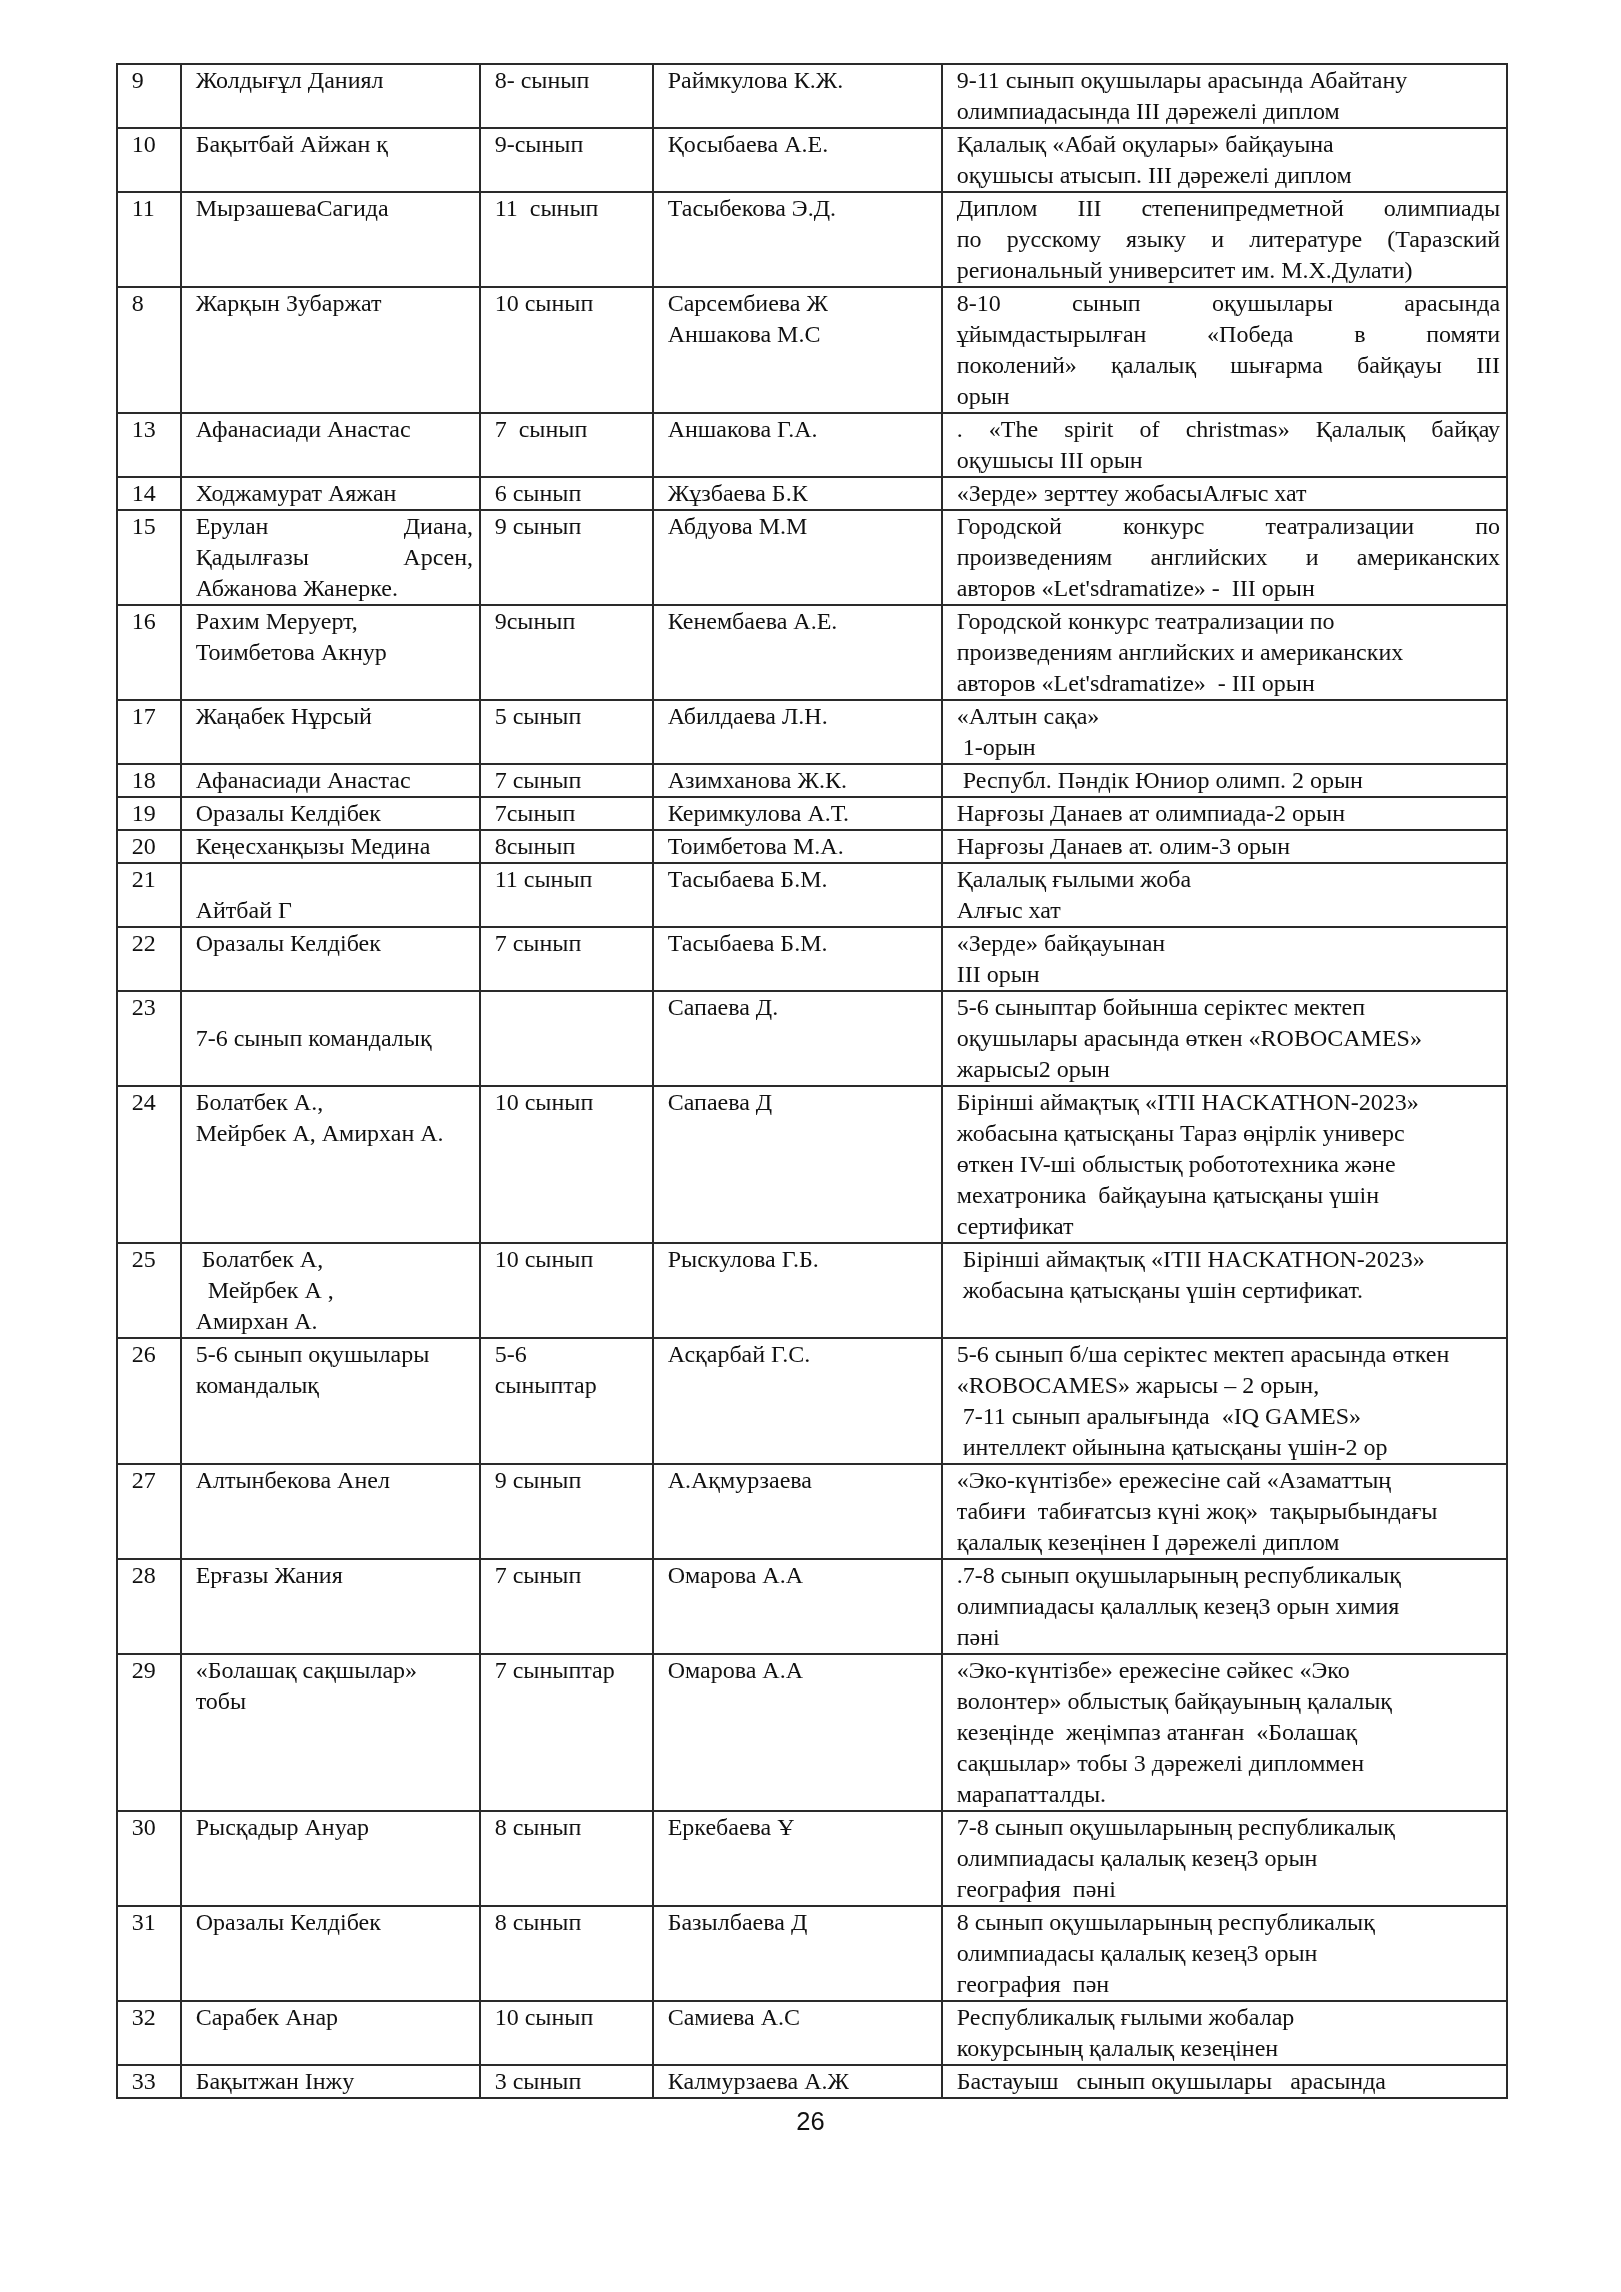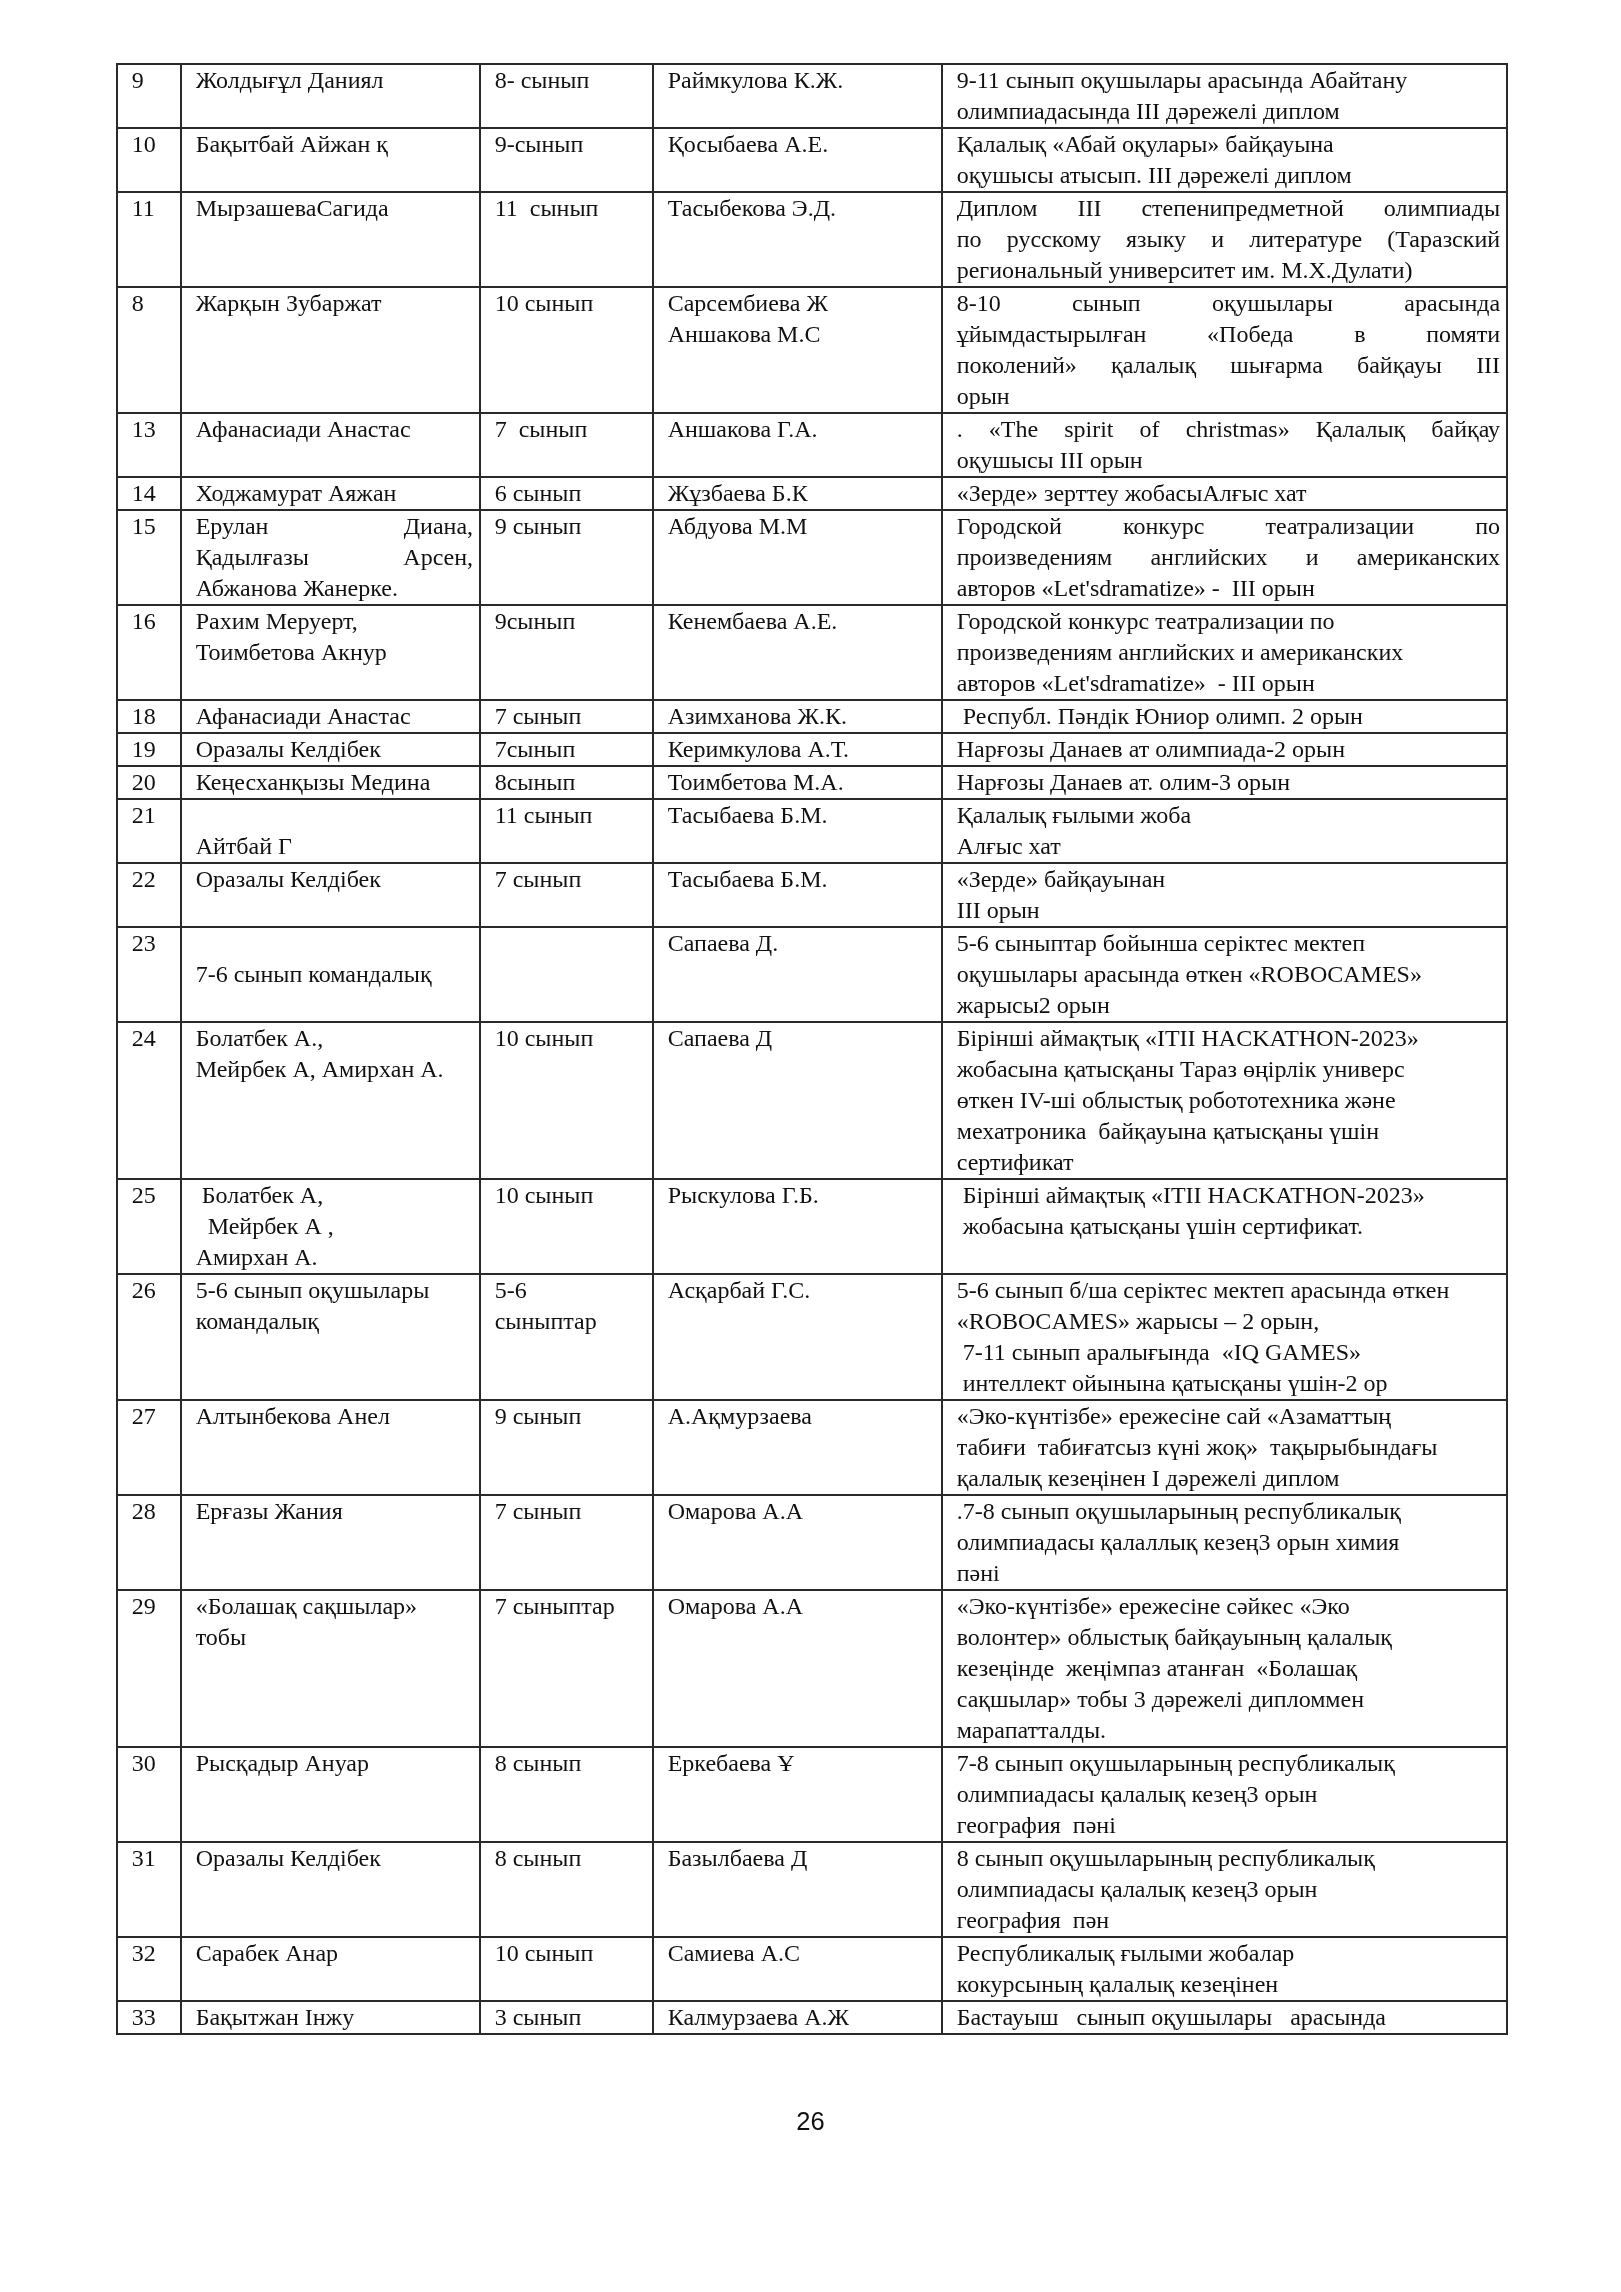--- a/index.html
+++ b/index.html
@@ -191,20 +191,38 @@
             <span class="ln">Кенембаева А.Е.</span>
           </td>
           <td class="award">
             <span class="ln">Городской конкурс театрализации по</span>
             <span class="ln">произведениям английских и американских</span>
             <span class="ln">авторов «Let'sdramatize»  - ІІІ орын</span>
           </td>
         </tr>
         <tr>
           <td class="num">
+            <span class="ln">17</span>
+          </td>
+          <td class="name">
+            <span class="ln">Жаңабек Нұрсый</span>
+          </td>
+          <td class="grade">
+            <span class="ln">5 сынып</span>
+          </td>
+          <td class="teacher">
+            <span class="ln">Абилдаева Л.Н.</span>
+          </td>
+          <td class="award">
+            <span class="ln">«Алтын сақа»</span>
+            <span class="ln"> 1-орын</span>
+          </td>
+        </tr>
+        <tr>
+          <td class="num">
             <span class="ln">18</span>
           </td>
           <td class="name">
             <span class="ln">Афанасиади Анастас</span>
           </td>
           <td class="grade">
             <span class="ln">7 сынып</span>
           </td>
           <td class="teacher">
             <span class="ln">Азимханова Ж.К.</span>

